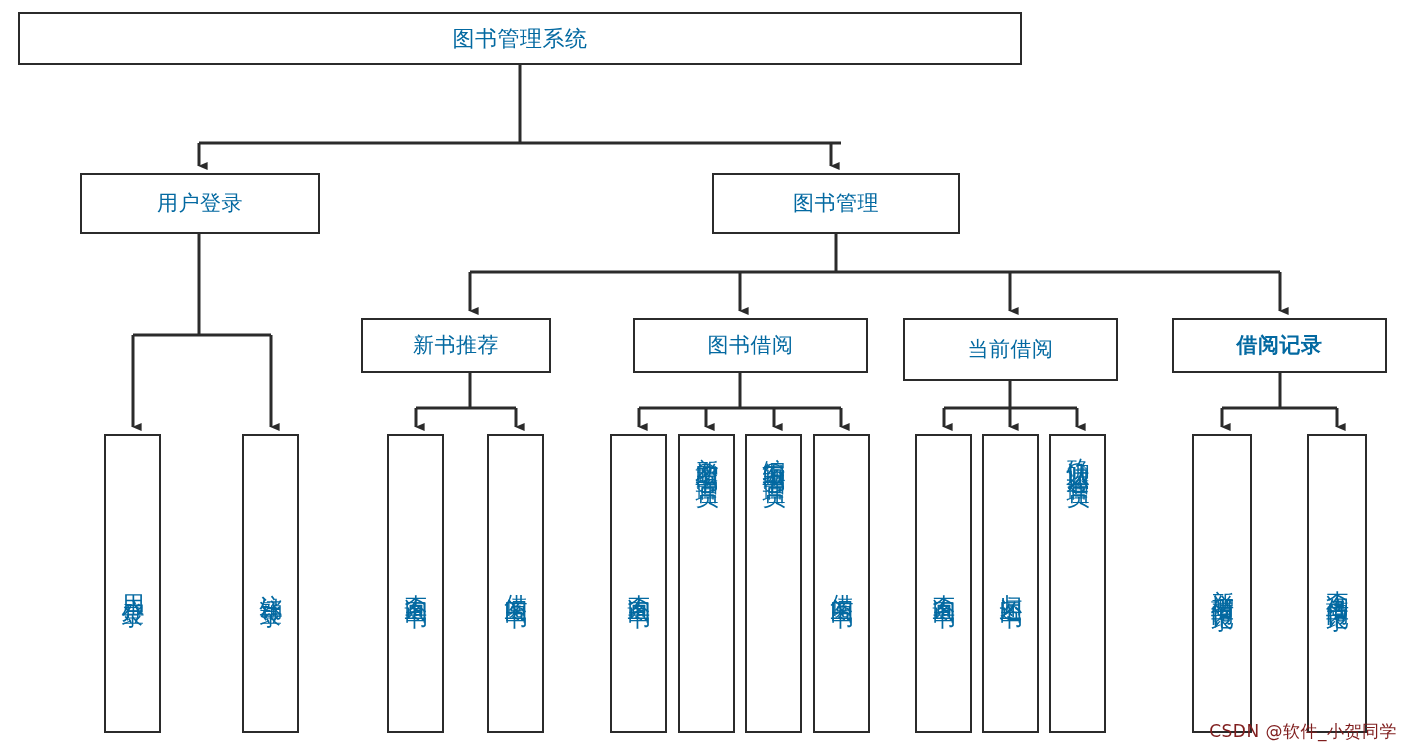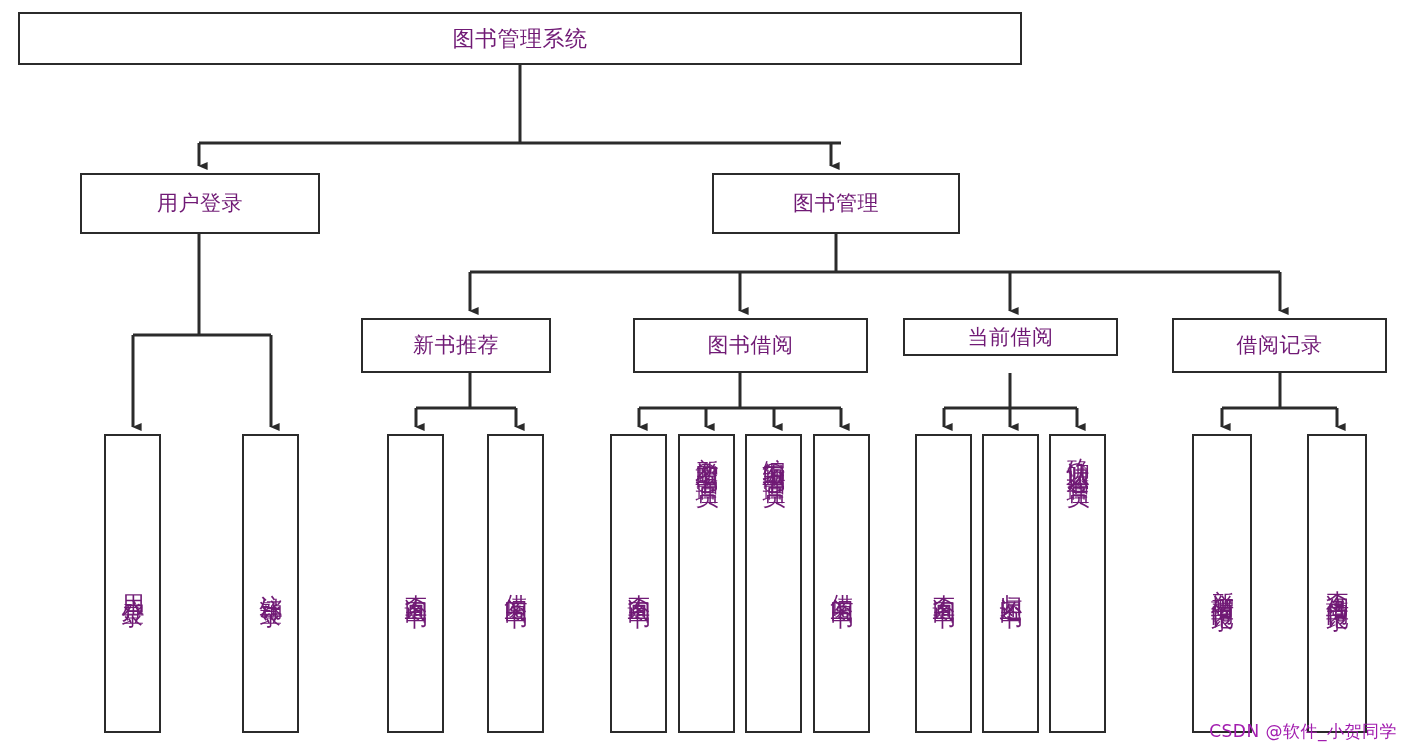--- a/index.html
+++ b/index.html
@@ -29,21 +29,21 @@
     position: absolute;
     box-sizing: border-box;
     border: 2px solid #2b2b2b;
     background: #ffffff;
     display: flex;
     align-items: center;
     justify-content: center;
     z-index: 5;
   }
   .node-label {
-    color: #701a75;
+    color: #0369a1;
     line-height: 1.18;
     text-align: center;
     white-space: nowrap;
   }
   .node.horiz .node-label {
     font-size: 21px;
     letter-spacing: 0.5px;
   }
   .node.root .node-label {
     font-size: 22px;
@@ -66,21 +66,21 @@
   }
   .node.vert.topal {
     align-items: flex-start;
     padding-top: 4px;
   }
   #watermark {
     position: absolute;
     right: 8px;
     bottom: 4px;
     font-size: 17px;
-    color: #a21caf;
+    color: #7f1d1d;
     z-index: 20;
     white-space: nowrap;
     letter-spacing: 0.5px;
   }
 </style>
 </head>
 <body>
 
 <div id="diagram-root">
 
@@ -145,24 +145,24 @@
   <div class="node horiz" style="left:712px; top:173px; width:248px; height:61px;">
     <span class="node-label">图书管理</span>
   </div>
 
   <div class="node horiz" style="left:361px; top:318px; width:190px; height:55px;">
     <span class="node-label">新书推荐</span>
   </div>
   <div class="node horiz" style="left:633px; top:318px; width:235px; height:55px;">
     <span class="node-label">图书借阅</span>
   </div>
-  <div class="node horiz" style="left:903px; top:318px; width:215px; height:38px;">
+  <div class="node horiz" style="left:903px; top:318px; width:215px; height:63px;">
     <span class="node-label">当前借阅</span>
   </div>
-  <div class="node horiz" style="left:1172px; top:318px; width:215px; height:55px;">
+  <div class="node horiz" style="left:1172px; top:318px; width:215px; height:55px;font-weight:bold;">
     <span class="node-label">借阅记录</span>
   </div>
 
   <div class="node vert centered" style="left:104px; top:434px; width:57px; height:299px;">
     <span class="node-label">用户登录</span>
   </div>
   <div class="node vert centered" style="left:242px; top:434px; width:57px; height:299px;">
     <span class="node-label">注销登录</span>
   </div>
 

